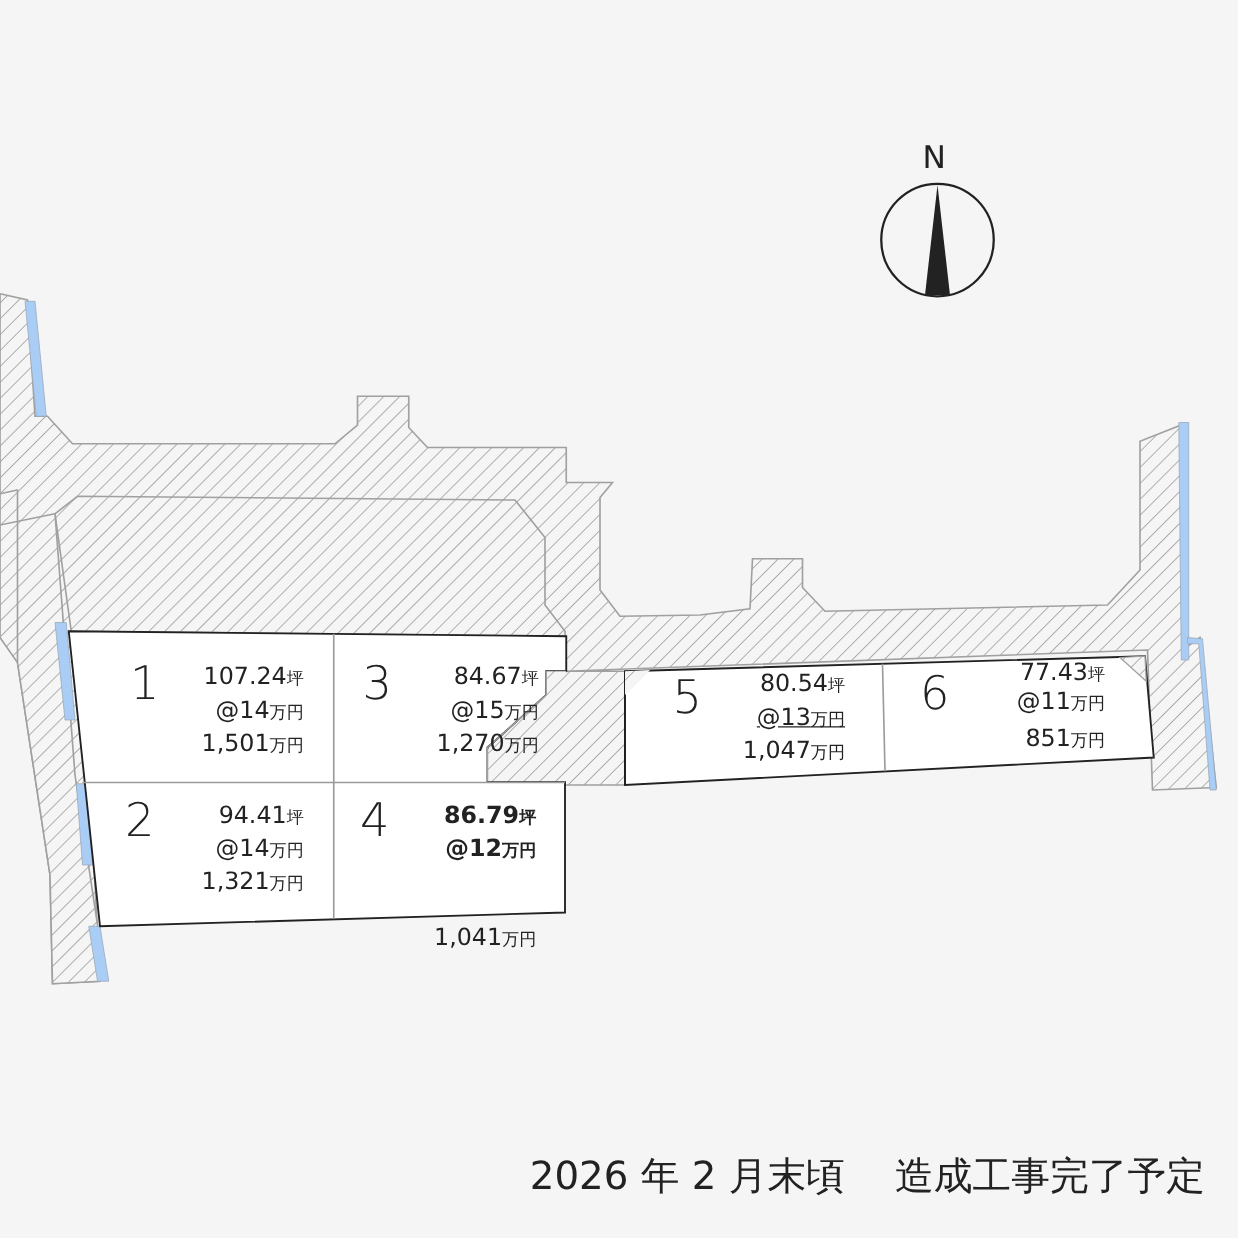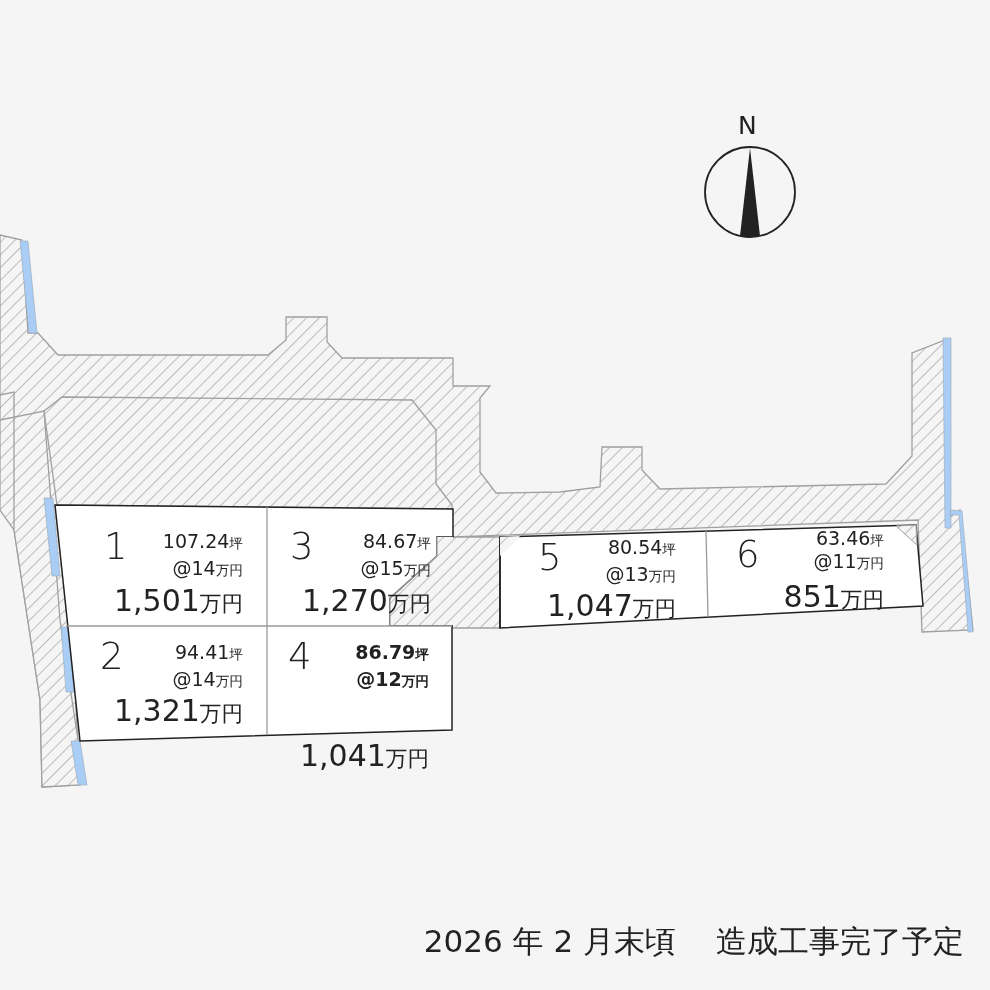--- a/index.html
+++ b/index.html
@@ -9,21 +9,21 @@
     font-family: "DejaVu Sans", "Liberation Sans", sans-serif;
     color: #222;
     position: relative;
   }
   #map { position: absolute; left: 0; top: 0; width: 990px; height: 990px; }
   .lot-label { position: absolute; color: #222; }
   .lot-num { position: absolute; font-size: 37px; line-height: 1; font-weight: 300; }
   .lot-area, .lot-unit, .lot-price { position: absolute; text-align: right; white-space: nowrap; line-height: 1; }
   .lot-area { font-size: 19px; text-align: right; }
   .lot-unit { font-size: 19px; }
-  .lot-price { font-size: 30px; }
+  .lot-price { font-size: 19px; }
   .sm { font-size: 0.72em; }
   .north-label { position: absolute; left: 738px; top: 113px; font-size: 25px; line-height: 1; }
   .footer {
     position: absolute; right: 26px; top: 926px;
     font-size: 31px; line-height: 1; white-space: nowrap; color: #222;
   }
   .footer .gap { display: inline-block; width: 40px; }
 </style>
 </head>
 <body>
@@ -107,26 +107,26 @@
 <div class="lot-label" style="left:268px;top:628px;width:185px;height:105px;">
   <span class="lot-num" style="left:20px;top:10px;">4</span>
   <span class="lot-area" style="right:24px;top:15px;font-weight:bold;"><span>86.79</span><span class="sm">坪</span></span>
   <span class="lot-unit" style="right:24px;top:42px;font-weight:bold;"><span>@12</span><span class="sm">万円</span></span>
   <span class="lot-price" style="right:24px;top:68px;margin-top:45px;"><span>1,041</span><span class="sm">万円</span></span>
 </div>
 
 <div class="lot-label" style="left:500px;top:534px;width:205px;height:90px;">
   <span class="lot-num" style="left:38px;top:5px;">5</span>
   <span class="lot-area" style="right:29px;top:4px;"><span>80.54</span><span class="sm">坪</span></span>
-  <span class="lot-unit" style="right:29px;top:31px;"><span>@13</span><span class="sm">万円</span></span>
+  <span class="lot-unit" style="right:29px;top:31px;text-decoration:underline;"><span>@13</span><span class="sm">万円</span></span>
   <span class="lot-price" style="right:29px;top:57px;"><span>1,047</span><span class="sm">万円</span></span>
 </div>
 
 <div class="lot-label" style="left:708px;top:526px;width:208px;height:90px;">
   <span class="lot-num" style="left:28px;top:10px;">6</span>
-  <span class="lot-area" style="right:32px;top:3px;"><span>63.46</span><span class="sm">坪</span></span>
+  <span class="lot-area" style="right:32px;top:3px;"><span>77.43</span><span class="sm">坪</span></span>
   <span class="lot-unit" style="right:32px;top:26px;"><span>@11</span><span class="sm">万円</span></span>
   <span class="lot-price" style="right:32px;top:56px;"><span>851</span><span class="sm">万円</span></span>
 </div>
 
 <div class="footer">
   <span>2026 年 2 月末頃</span><span class="gap"></span><span>造成工事完了予定</span>
 </div>
 
 </body></html>

